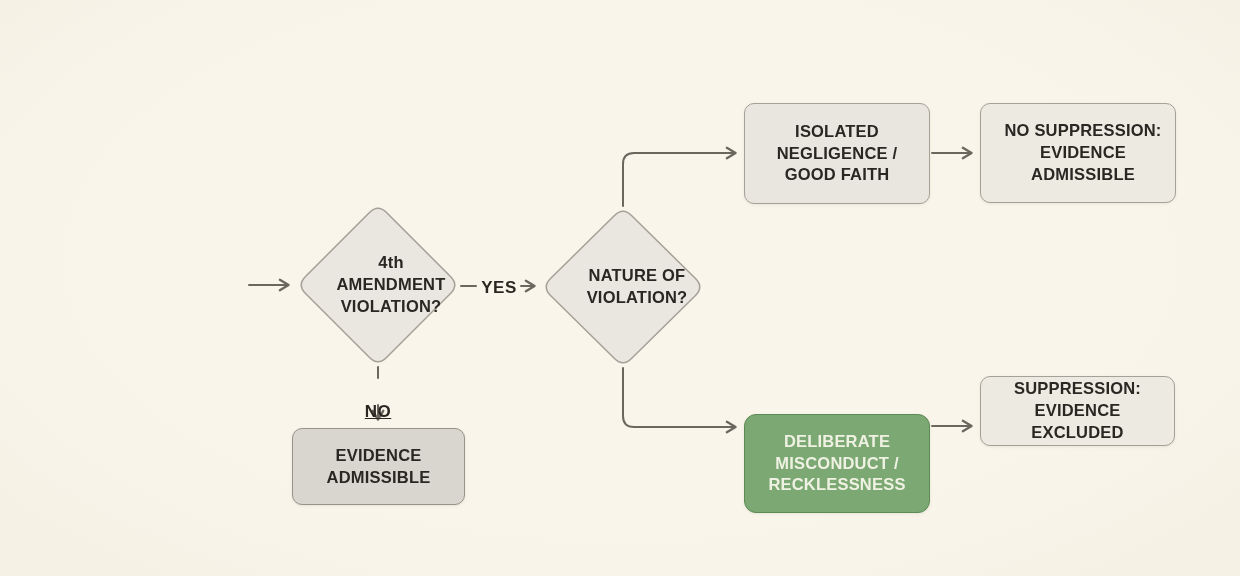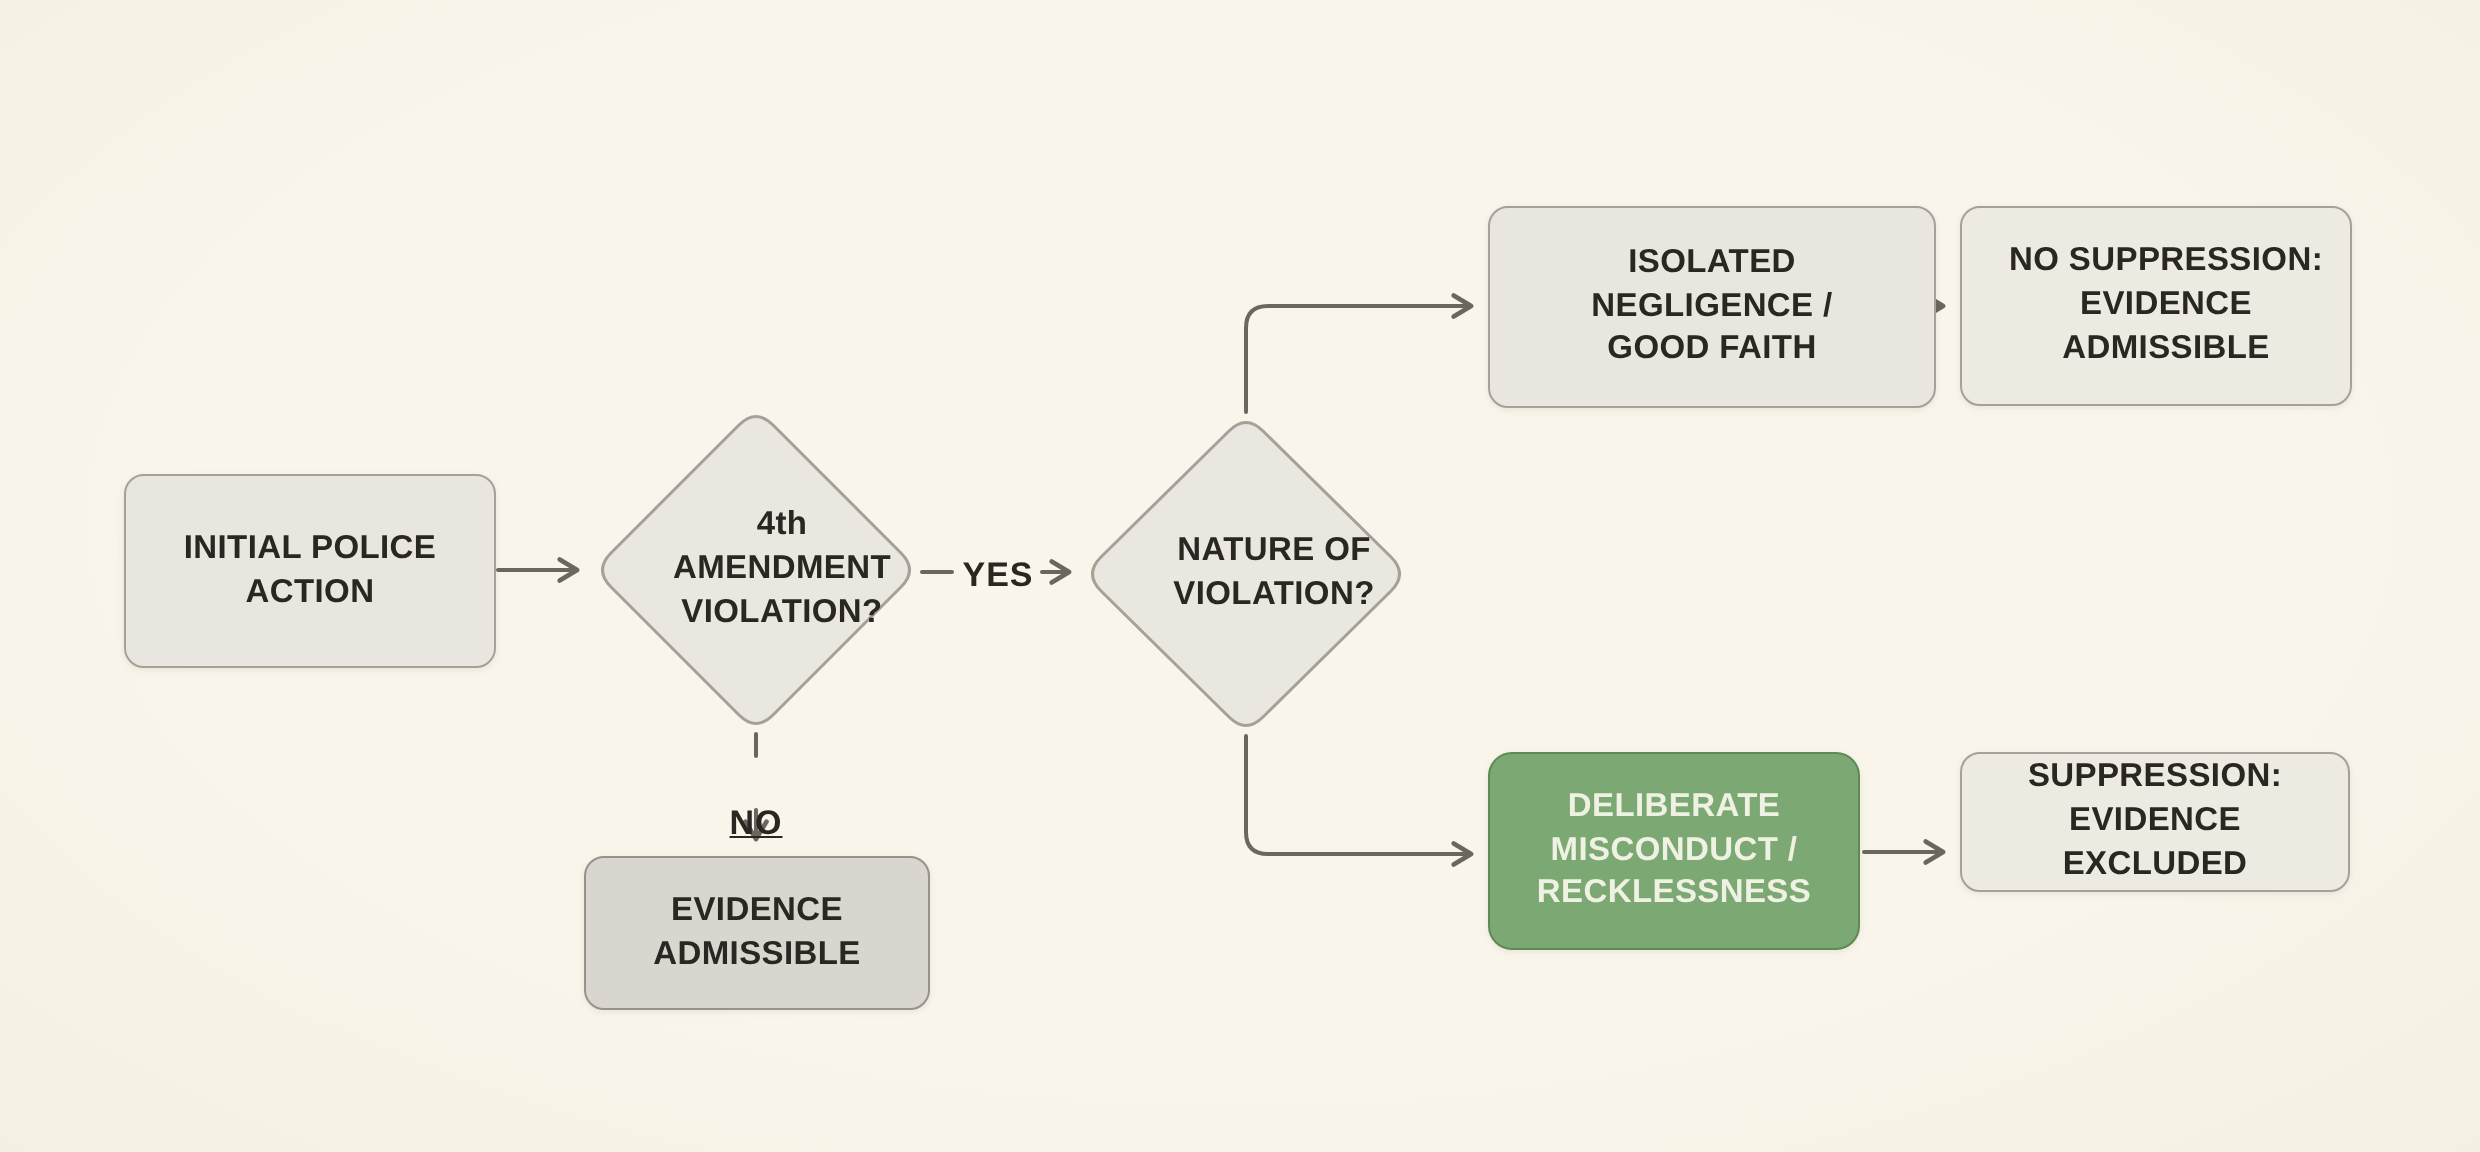--- a/index.html
+++ b/index.html
@@ -42,20 +42,21 @@
     box-shadow: 0 1px 3px rgba(90,85,70,0.10);
     padding: 6px 10px;
   }
   .node.light { background: #edeae2; }
   .node.dark  { background: #d9d6cf; border-color: #97938a; }
   .node.green {
     background: #7ca873;
     border-color: #5d8a55;
     color: #eff1e2;
     border-radius: 12px;
+    margin-top: 38px;
   }
   .diamond-label {
     position: absolute;
     display: flex;
     align-items: center;
     justify-content: center;
     text-align: center;
     font-weight: 700;
     font-size: 16.5px;
     line-height: 1.33;
@@ -102,24 +103,22 @@
       <path d="M 623 206 V 164 Q 623 153 634 153 H 735" marker-end="url(#arrow)"></path>
 
       <path d="M 932 153 H 971" marker-end="url(#arrow)"></path>
 
       <path d="M 623 368 V 416 Q 623 427 634 427 H 735" marker-end="url(#arrow)"></path>
 
       <path d="M 932 426 H 971" marker-end="url(#arrow)"></path>
     </g>
   </svg>
 
-  <div class="node" style="left:62px; top:237px; width:186px; height:97px;">INITIAL POLICE
-ACTION</div>
 
-  <div class="node" style="left:744px; top:103px; width:224px; height:101px;">ISOLATED
+  <div class="node" style="left:744px; top:103px; width:186px; height:101px;">ISOLATED
 NEGLIGENCE /
 GOOD FAITH</div>
 
   <div class="node light" style="left:980px; top:103px; width:196px; height:100px;padding-left:20px;">NO SUPPRESSION:
 EVIDENCE
 ADMISSIBLE</div>
 
   <div class="node green" style="left:744px; top:376px; width:186px; height:99px;">DELIBERATE
 MISCONDUCT /
 RECKLESSNESS</div>

